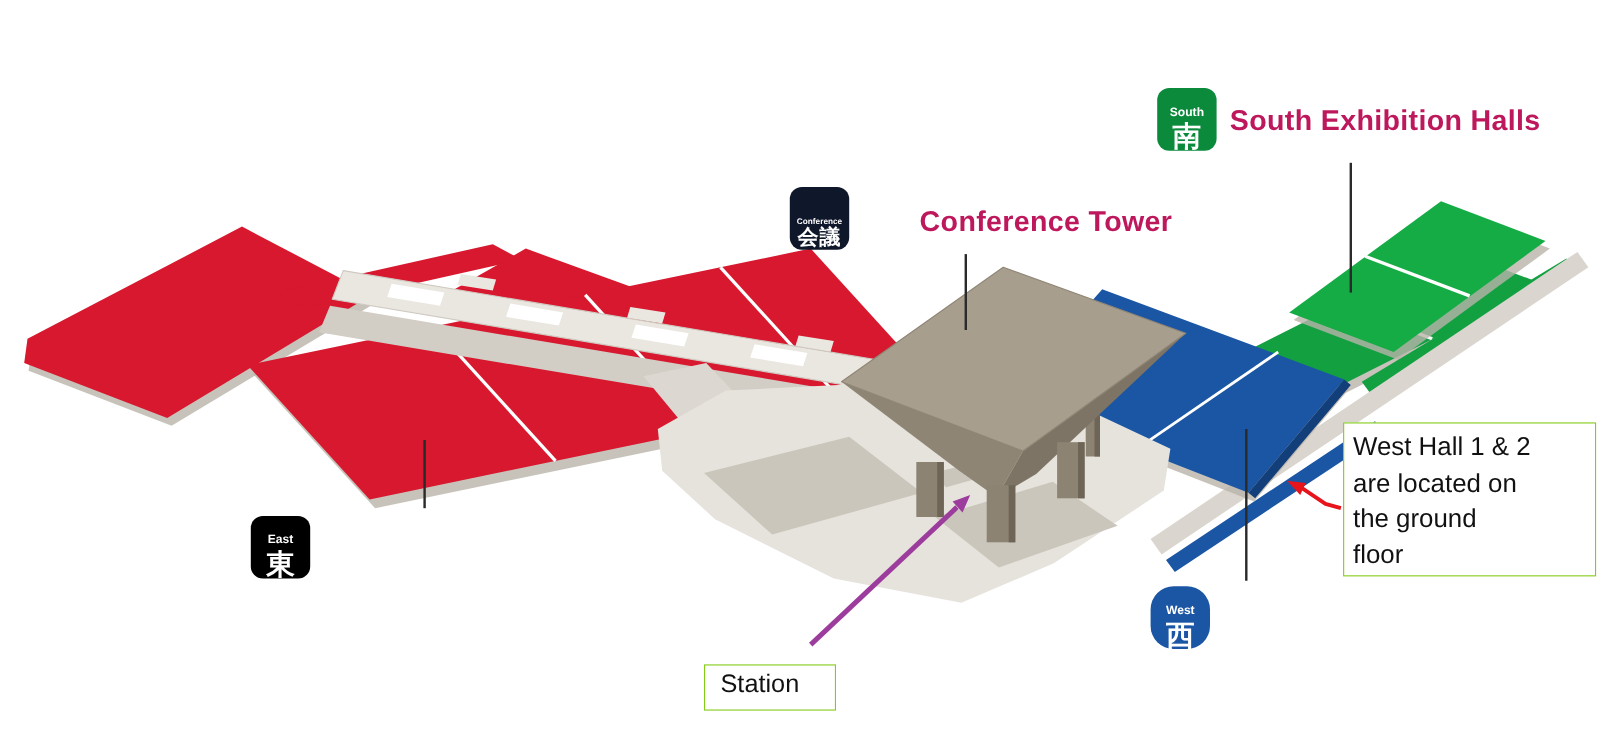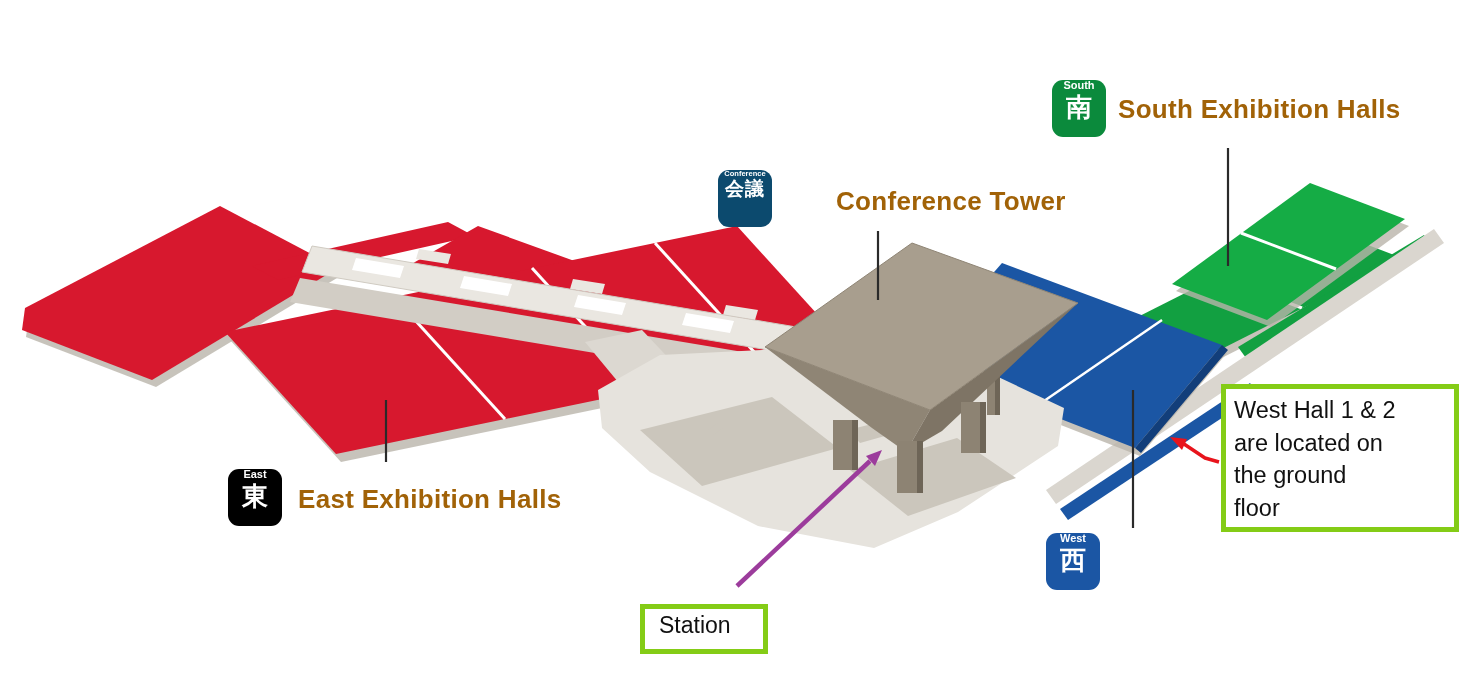--- a/index.html
+++ b/index.html
@@ -1,27 +1,27 @@
 <!DOCTYPE html>
 <html><head>
 <meta charset="utf-8">
 <style>
   html,body{margin:0;padding:0;background:#ffffff;font-family:"Liberation Sans",sans-serif;}
   .stage{position:relative;width:1476px;height:678px;background:#ffffff;overflow:hidden;}
   .stage svg{position:absolute;left:0;top:0;}
   .badge{position:absolute;width:54px;height:57px;border-radius:11px;color:#ffffff;
-         display:flex;flex-direction:column;align-items:center;justify-content:flex-start;
+         display:flex;flex-direction:column;align-items:center;justify-content:flex-end;
          font-weight:bold;line-height:1;}
   .badge .badge-small{font-size:11px;margin-bottom:3px;}
   .badge .badge-kanji{font-size:26px;font-weight:bold;}
   .badge.conference .badge-small{font-size:7.5px;}
   .badge.conference .badge-kanji{font-size:19px;letter-spacing:1px;font-family:Liberation Mono, monospace;}
-  .map-title{position:absolute;font-size:26px;font-weight:bold;color:#a16207;
+  .map-title{position:absolute;font-size:26px;font-weight:bold;color:#be185d;
              letter-spacing:0.3px;white-space:nowrap;}
-  .note-box{position:absolute;background:#ffffff;border:5px solid #84cc16;color:#111111;}
+  .note-box{position:absolute;background:#ffffff;border:1px solid #84cc16;color:#111111;}
   .station-box{left:640px;top:604px;width:104px;height:37px;font-size:23px;
                padding:3px 0 0 14px;}
   .westhall-box{left:1221px;top:384px;width:212px;height:128px;font-size:23.5px;
                 line-height:1.39;padding:5px 8px;white-space:pre-line;}
 </style>
 </head>
 <body>
 
 <div class="stage">
 
@@ -126,38 +126,37 @@
       <polygon points="1170,437 1187,439 1182,450" fill="#E8141C"></polygon>
     </g>
   </g>
 </svg>
 
 <div class="badge" style="left:1052px;top:80px;background:#0B8A3C;">
   <span class="badge-small">South</span>
   <span class="badge-kanji">南</span>
 </div>
 
-<div class="badge conference" style="left:718px;top:170px;background:#0c4a6e;">
+<div class="badge conference" style="left:718px;top:170px;background:#0f172a;">
   <span class="badge-small">Conference</span>
   <span class="badge-kanji">会議</span>
 </div>
 
 <div class="badge" style="left:228px;top:469px;background:#000000;">
   <span class="badge-small">East</span>
   <span class="badge-kanji">東</span>
 </div>
 
-<div class="badge" style="left:1046px;top:533px;background:#1B56A4;">
+<div class="badge" style="left:1046px;top:533px;background:#1B56A4;border-radius:21px;">
   <span class="badge-small">West</span>
   <span class="badge-kanji">西</span>
 </div>
 
 <div class="map-title" style="left:1118px;top:94px;">South Exhibition Halls</div>
 <div class="map-title" style="left:792px;top:186px;margin-left:44px;">Conference Tower</div>
-<div class="map-title" style="left:298px;top:484px;">East Exhibition Halls</div>
 
 <div class="note-box station-box">Station</div>
 
 <div class="note-box westhall-box">West Hall 1 &amp; 2
 are located on
 the ground
 floor</div>
 
 </div>
 

